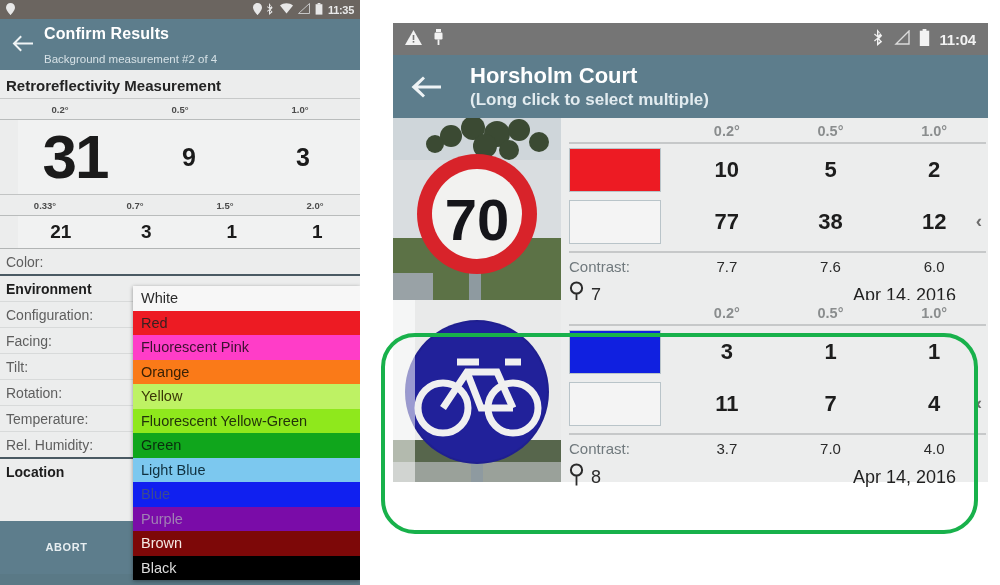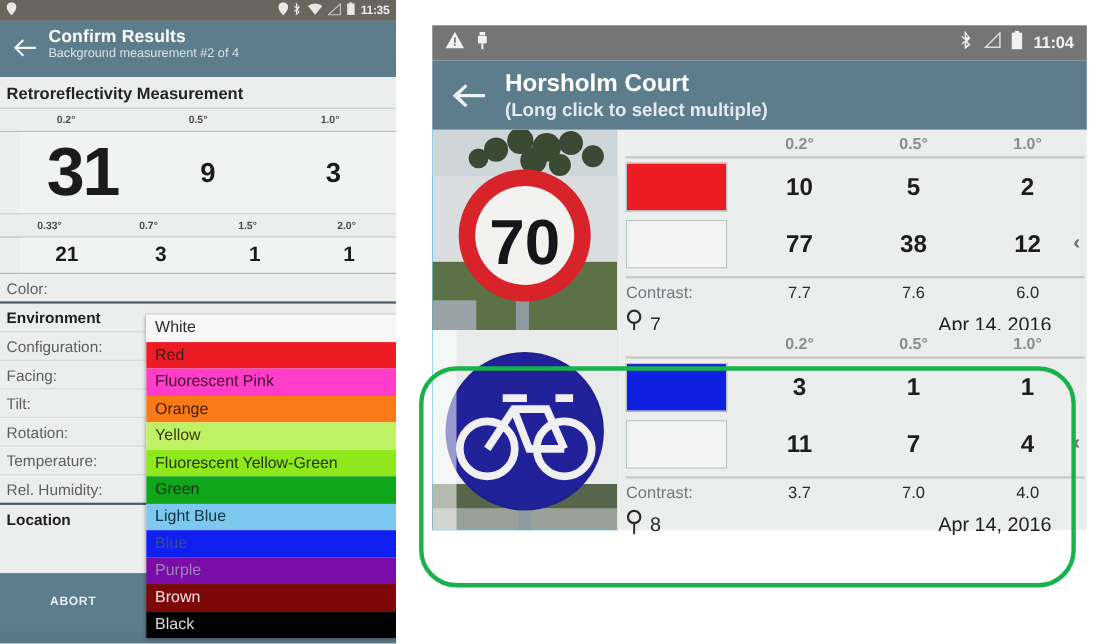--- a/index.html
+++ b/index.html
@@ -10,21 +10,21 @@
   #left-phone{position:absolute;left:0;top:0;width:360px;height:585px;background:#eceded;overflow:hidden;}
 
   .statusbar{height:19px;background:#6b6560;display:flex;align-items:center;padding:0 6px;color:#e8e8e8;font-size:11px;gap:30px;}
   .sb-left{display:flex;align-items:center;gap:6px;flex:1;}
   .sb-right{display:flex;align-items:center;gap:5px;}
   .sb-time{font-size:11px;font-weight:bold;letter-spacing:-.3px;color:#eaeaea;}
   .sb-ico{display:inline-block;line-height:1;}
 
   .appbar{background:#5d7d8c;height:47px;display:flex;align-items:flex-start;padding-top:4px;color:#fff;}
   .back-arrow{width:44px;display:flex;justify-content:center;align-items:center;height:40px;font-size:19px;color:#f0f4f5;}
-  .appbar-text{display:flex;flex-direction:column;justify-content:flex-start;padding-top:2px;}
+  .appbar-text{display:flex;flex-direction:column;justify-content:flex-start;padding-top:2px;gap:10px;}
   .appbar-title{font-size:16px;font-weight:bold;color:#ffffff;line-height:17px;letter-spacing:.1px;}
   .appbar-sub{font-size:11.5px;color:#d6e1e6;line-height:15px;}
 
   .section-title{font-size:15px;font-weight:bold;color:#242424;padding:7px 6px 4px 6px;background:#eceded;border-bottom:1px solid #c7c9c9;}
 
   .hdr-row{display:flex;background:#eceded;border-bottom:1px solid #b9bcbc;}
   .hdr-cell{flex:1;text-align:center;font-size:9.5px;color:#4b4b4b;padding:5px 0 4px 0;font-weight:bold;}
   .val-row{display:flex;background:#f1f2f2;align-items:center;margin-left:18px;}
   .val-cell{flex:1;text-align:center;color:#1b1b1b;}
   .big-val{font-size:62px;font-weight:bold;line-height:74px;letter-spacing:-2px;}
@@ -49,21 +49,21 @@
 
   
   #right-phone{position:absolute;left:393px;top:23px;width:595px;height:520px;background:#ffffff;}
   .r-statusbar{height:32px;background:#757575;display:flex;align-items:center;padding:0 12px;color:#f2f2f2;}
   .r-sb-left{display:flex;align-items:center;gap:11px;flex:1;}
   .r-sb-right{display:flex;align-items:center;gap:9px;}
   .r-sb-time{font-size:15px;font-weight:bold;letter-spacing:-.2px;}
 
   .r-appbar{background:#5d7d8c;height:63px;display:flex;align-items:center;color:#fff;}
   .r-back{width:66px;display:flex;justify-content:center;align-items:center;font-size:26px;color:#eef3f5;}
-  .r-appbar-text{display:flex;flex-direction:column;}
+  .r-appbar-text{display:flex;flex-direction:column;margin-left:11px;}
   .r-title{font-size:22px;font-weight:bold;line-height:25px;}
   .r-sub{font-size:17px;color:#e2ebef;line-height:23px;font-weight:bold;}
 
   .card{display:flex;background:#eceded;height:182px;position:relative;}
   .card-photo{width:168px;height:182px;position:relative;overflow:hidden;background:#0ea5e9;flex:none;}
   .card-body{flex:1;position:relative;padding:0 2px 0 8px;}
 
   .ang-hdr{display:flex;padding-top:5px;}
   .ang-hdr .sp{width:106px;flex:none;}
   .ang-hdr .a{flex:1;text-align:center;font-size:14.5px;color:#8a8d8e;font-weight:bold;}

